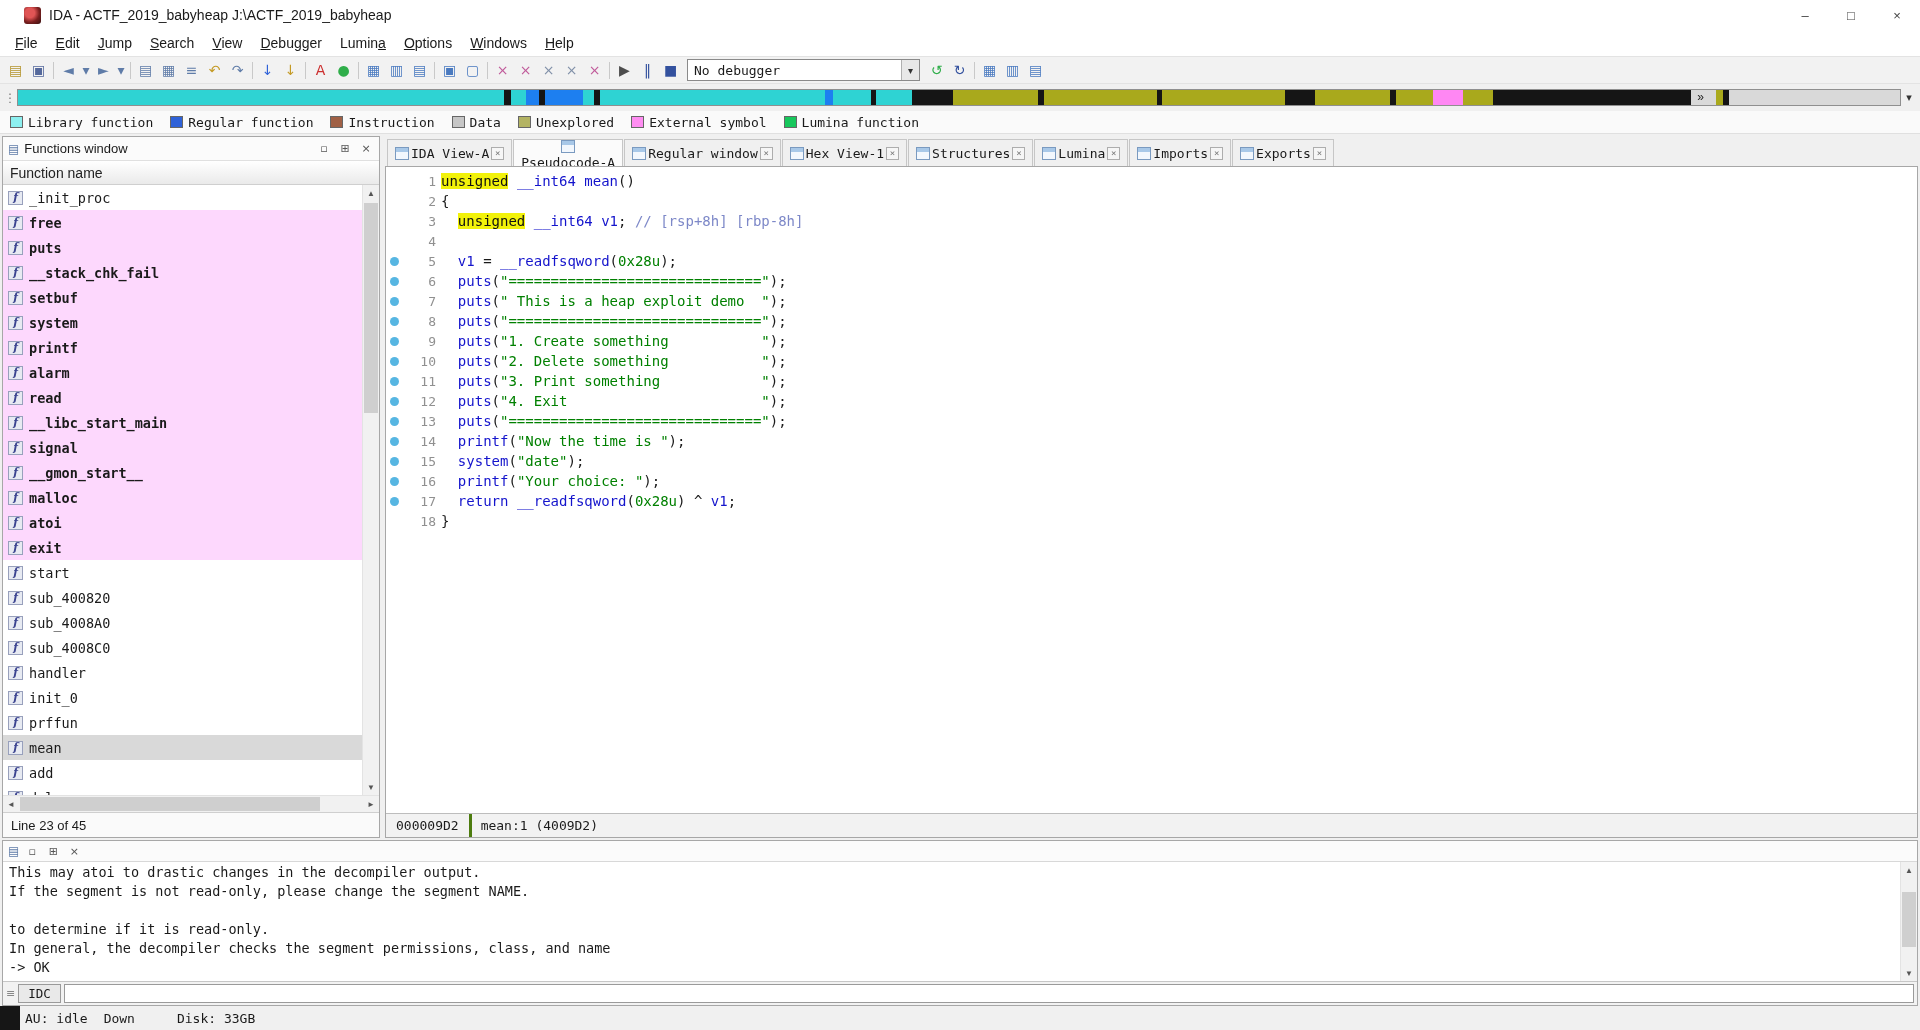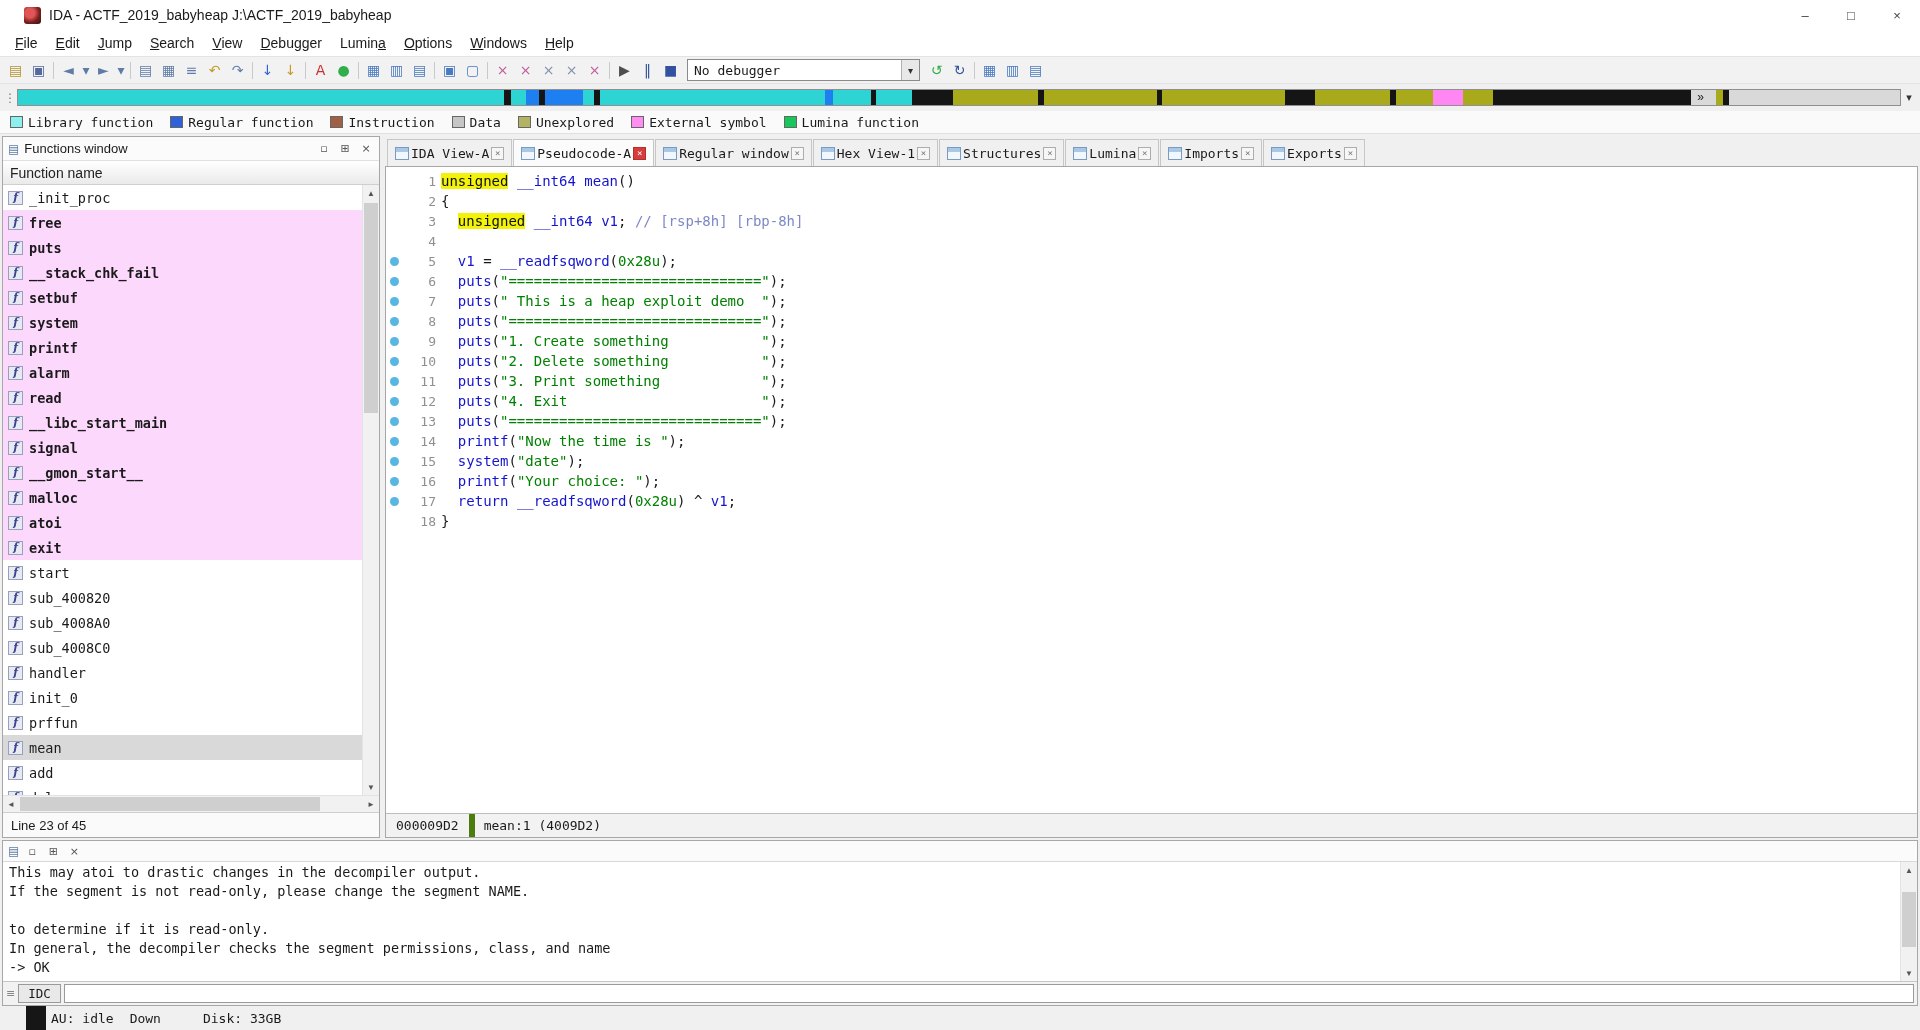--- a/index.html
+++ b/index.html
@@ -53,52 +53,52 @@
   .vthumb{position:absolute;top:18px;left:1px;right:1px;height:210px;background:#cfcfcf;}
   .hscroll{height:17px;flex:none;background:#f1f1f1;border-top:1px solid #e3e3e3;display:flex;align-items:center;position:relative;}
   .harrow{width:16px;height:100%;display:flex;align-items:center;justify-content:center;font-size:8px;color:#555;}
   .harrow.right{margin-left:auto;}
   .hthumb{position:absolute;left:17px;top:1px;bottom:1px;width:300px;background:#cfcfcf;}
   .funcstatus{height:25px;flex:none;border-top:1px solid #cfcfcf;display:flex;align-items:center;padding-left:8px;font-size:13px;background:#fafafa;}
 
   .rightpanel{flex:1;margin-left:5px;display:flex;flex-direction:column;min-width:0;}
   .tabsrow{height:30px;flex:none;display:flex;align-items:flex-end;gap:1px;padding-left:2px;}
   .tab{height:27px;display:flex;align-items:center;gap:2px;padding:0 7px;background:#f0f0f0;border:1px solid #c6c6c6;border-bottom:none;font-family:"DejaVu Sans Mono",monospace;font-size:13px;white-space:nowrap;}
-  .tab.active{background:#fbfbfb;}
+  .tab.active{background:#fbfbfb;flex-direction:column;}
   .tabicon{width:14px;height:13px;flex:none;border:1px solid #7a9ac0;background:linear-gradient(#a8c8e8 0 4px,#f2f7fd 4px);}
   .tabx{width:13px;height:13px;flex:none;border:1px solid #adadad;color:#777;display:flex;align-items:center;justify-content:center;font-size:9px;background:#f6f6f6;}
   .tabx.activex{background:#d63c3c;border-color:#b52f2f;color:#fff;}
   .codearea{flex:1;background:#fff;border:1px solid #a7a7a7;display:flex;flex-direction:column;overflow:hidden;}
   .codelines{flex:1;padding-top:4px;font-family:"DejaVu Sans Mono",monospace;font-size:14px;overflow:hidden;}
   .cline{display:flex;align-items:center;height:20px;}
   .cdot{width:17px;flex:none;display:flex;align-items:center;justify-content:center;}
   .cdot i{width:9px;height:9px;border-radius:50%;background:#57b6e2;}
   .clnum{width:33px;flex:none;text-align:right;color:#909090;font-size:13px;}
   .ctext{white-space:pre;padding-left:5px;}
   .t-p{color:#1a1a1a;}
   .t-k,.t-f,.t-v{color:#1414cc;}
   .t-nm,.t-s{color:#008000;}
   .t-c{color:#7d88c8;}
   .t-kh{color:#111;background:#f2f20a;}
   .codestatus{height:24px;flex:none;border-top:1px solid #bdbdbd;background:#f2f2f2;display:flex;align-items:center;font-family:"DejaVu Sans Mono",monospace;font-size:13px;}
-  .cscell1{padding:0 10px;border-right:6px solid #4d7c0f;height:100%;display:flex;align-items:center;}
+  .cscell1{padding:0 10px;border-right:3px solid #4d7c0f;height:100%;display:flex;align-items:center;}
   .cscell2{padding-left:9px;}
 
   .outputwin{height:166px;margin:0 2px;background:#fff;border:1px solid #a7a7a7;display:flex;flex-direction:column;}
   .outtitle{height:21px;flex:none;display:flex;align-items:center;padding:0 5px;background:#fbfbfb;border-bottom:1px solid #d8d8d8;font-size:13px;gap:5px;}
   .outbody{flex:1;display:flex;overflow:hidden;}
   .outlines{flex:1;padding:1px 6px;font-family:"DejaVu Sans Mono",monospace;font-size:13.5px;line-height:19px;overflow:hidden;}
   .oscroll{width:17px;flex:none;position:relative;background:#f1f1f1;border-left:1px solid #e3e3e3;}
   .othumb{position:absolute;top:30px;left:1px;right:1px;height:55px;background:#cfcfcf;}
   .idcrow{height:24px;flex:none;border-top:1px solid #c6c6c6;background:#f2f2f2;display:flex;align-items:center;padding:0 3px;gap:3px;}
   .idcico{color:#888;font-size:11px;font-family:"DejaVu Sans",sans-serif;}
   .idclabel{height:19px;border:1px solid #9a9a9a;background:#e9e9e9;display:flex;align-items:center;padding:0 9px;font-family:"DejaVu Sans Mono",monospace;font-size:12.5px;}
   .idcinput{flex:1;height:19px;border:1px solid #9a9a9a;background:#fff;}
 
-  .statusbar{height:24px;background:#f0f0f0;display:flex;align-items:center;font-family:"DejaVu Sans Mono",monospace;font-size:13px;margin-left:26px;}
+  .statusbar{height:24px;background:#f0f0f0;display:flex;align-items:center;font-family:"DejaVu Sans Mono",monospace;font-size:13px;}
   .sbblack{width:20px;height:24px;background:#161616;margin-right:5px;flex:none;}
   .sbdown{margin-left:16px;}
   .sbdisk{margin-left:42px;}
 </style>
 </head>
 <body>
 
 <div class="titlebar">
   <div class="appicon"></div>
   <span class="titletext">IDA - ACTF_2019_babyheap J:\ACTF_2019_babyheap</span>

